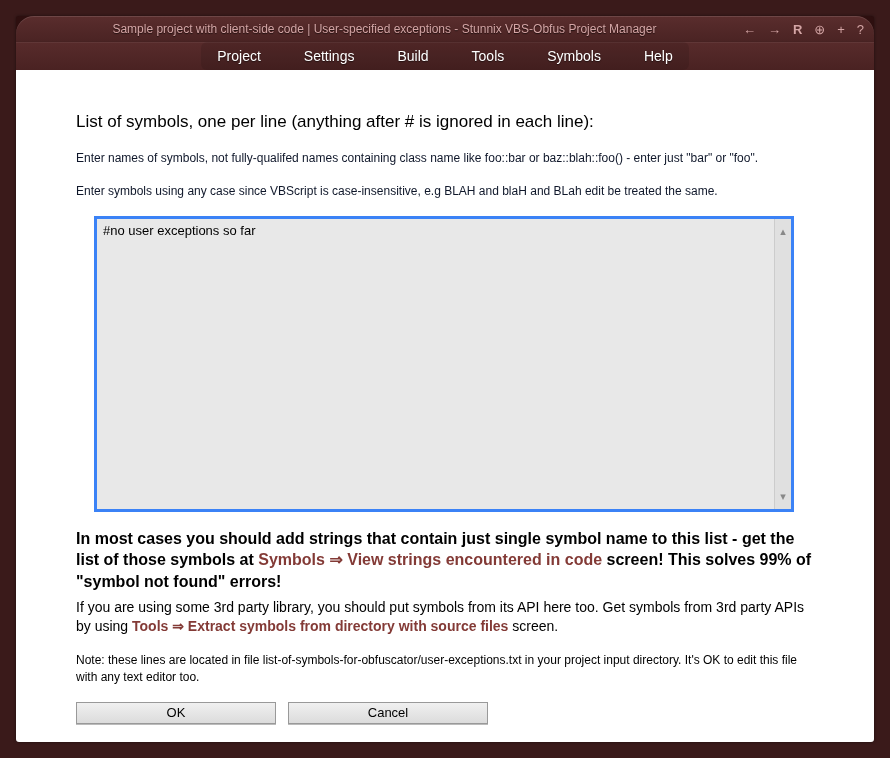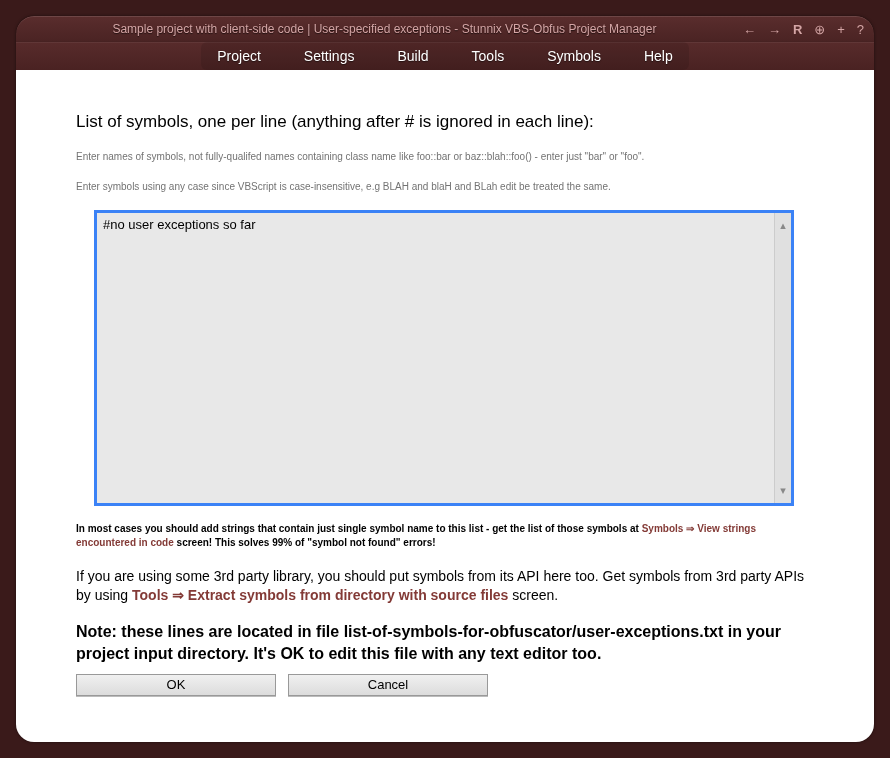--- a/index.html
+++ b/index.html
@@ -7,21 +7,21 @@
       background: #3a1a1a;
       font-family: Arial, Helvetica, sans-serif;
       font-size: 13px;
       width: 890px;
       height: 758px;
       overflow: hidden;
     }
     .outer-frame {
       margin: 16px;
       background: #2d0f0f;
-      border-radius: 18px;
+      border-radius: 3px;
       padding: 0;
       box-shadow: 0 0 3px rgba(0,0,0,.5);
       height: 726px;
       overflow: hidden;
     }
     .titlebar {
       background: linear-gradient(#5a2d2d, #4a2323);
       height: 26px;
       display: flex;
       align-items: center;
@@ -72,24 +72,24 @@
       overflow-y: auto;
     }
     .heading {
       font-size: 17px;
       color: #000;
       margin-bottom: 18px;
       font-weight: normal;
       margin-top: 12px;
     }
     .para {
-      font-size: 10px;
+      font-size: 12px;
       margin-bottom: 16px;
       line-height: 1.4;
-      color: #737373;
+      color: #0f172a;
     }
     .textarea-wrap {
       border: 3px solid #3b82f6;
       display: flex;
       margin: 0 0 16px 18px;
       width: 700px;
       height: 296px;
       background: #e8e8e8;
       justify-content: flex-end;
     }
@@ -112,39 +112,38 @@
       align-items: center;
       padding: 6px 0;
       border-left: 1px solid #ccc;
     }
     .scroll-arrow {
       color: #888;
       font-size: 11px;
       user-select: none;
     }
     .advice {
-      font-size: 10px;
+      font-size: 16px;
       font-weight: bold;
       line-height: 1.35;
-      margin-bottom: 18px;
+      margin-bottom: 6px;
     }
     .nav-link {
       color: #833a36;
       font-weight: bold;
     }
     .advice2 {
       font-size: 14px;
       line-height: 1.35;
       margin-bottom: 16px;
     }
     .note {
-      font-size: 16px;
+      font-size: 12px;
       line-height: 1.4;
-      margin-bottom: 8px;
-      font-weight: bold;
+      margin-bottom: 16px;
     }
     .buttons {
       display: flex;
       gap: 12px;
     }
     .btn {
       width: 200px;
       height: 22px;
       background: linear-gradient(#f0f0f0, #dcdcdc);
       border: 1px solid #999;

